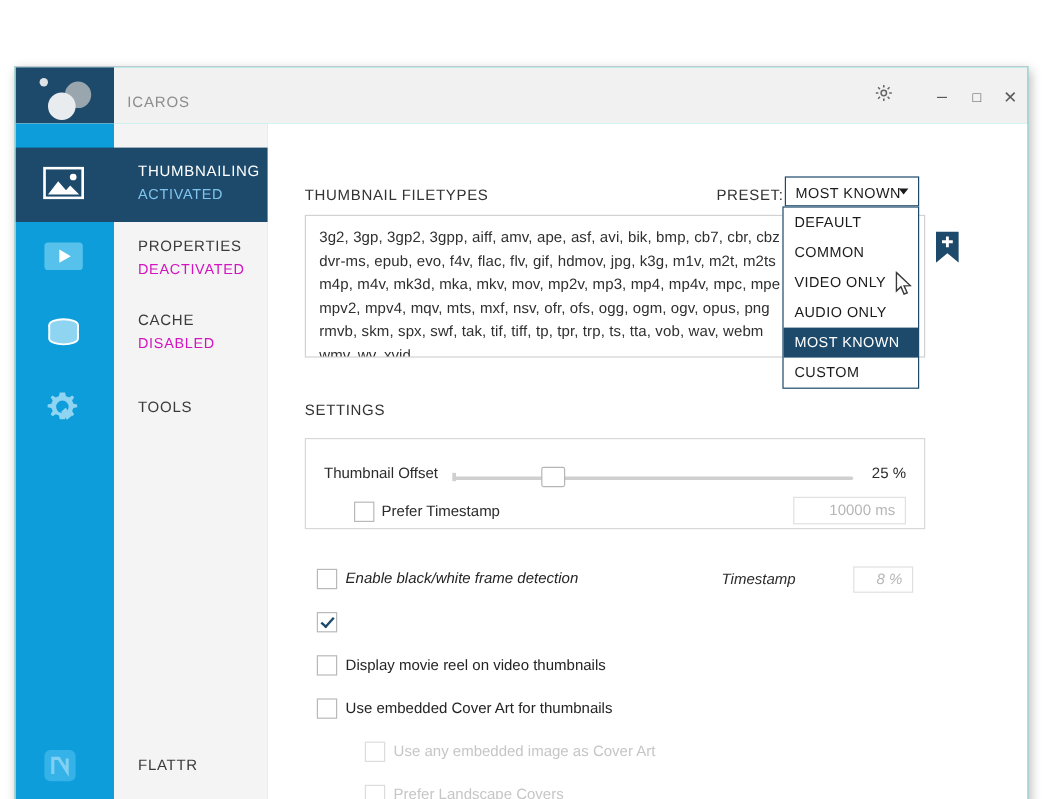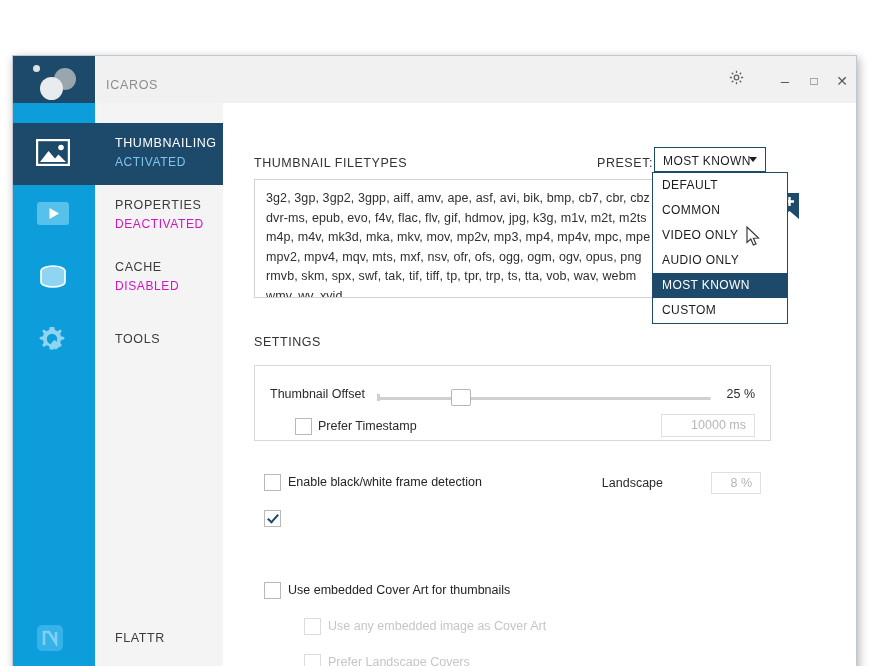--- a/index.html
+++ b/index.html
@@ -194,21 +194,21 @@
     width: 0; height: 0;
     border-left: 4.5px solid transparent;
     border-right: 4.5px solid transparent;
     border-top: 5px solid #1b1b1b;
   }
 
   #preset-menu {
     position: absolute;
     left: 429px;
     top: 69px;
-    width: 136px;
+    width: 114px;
     background: #ffffff;
     border: 1px solid #1d4a6b;
     box-sizing: border-box;
     z-index: 50;
   }
   .preset-option {
     height: 25px;
     line-height: 25px;
     padding-left: 9px;
     font-size: 12px;
@@ -547,31 +547,35 @@
 
       <div id="offset-value">25 %</div>
 
       <div id="timestamp-row">
         <div class="checkbox" id="timestamp-check"></div>
         <div id="timestamp-label">Prefer Timestamp</div>
         <div id="timestamp-field">10000 ms</div>
       </div>
     </div>
 
-    <div class="check-row" style="top:370px;">
+    <div class="check-row" style="top:370px;font-style:italic;">
       <div class="checkbox"></div>
       <div class="cb-label">Enable black/white frame detection</div>
-      <div id="threshold-label">Landscape</div>
+      <div id="threshold-label">Timestamp</div>
       <div id="threshold-field">8 %</div>
     </div>
 
     <div class="check-row" style="top:406px;">
       <div class="checkbox checked"></div>
     </div>
 
+    <div class="check-row" style="top:442px;">
+      <div class="checkbox"></div>
+      <div class="cb-label">Display movie reel on video thumbnails</div>
+    </div>
 
     <div class="check-row" style="top:478px;">
       <div class="checkbox"></div>
       <div class="cb-label">Use embedded Cover Art for thumbnails</div>
     </div>
 
     <div class="check-row indented" style="top:550px;">
       <div class="checkbox"></div>
       <div class="cb-label">Prefer Landscape Covers</div>
     </div>

